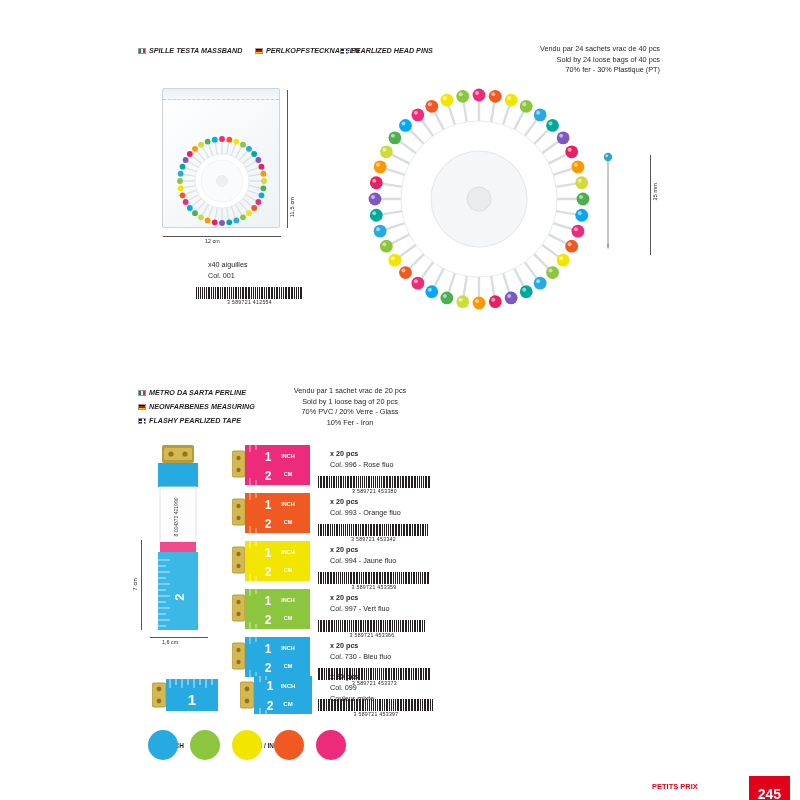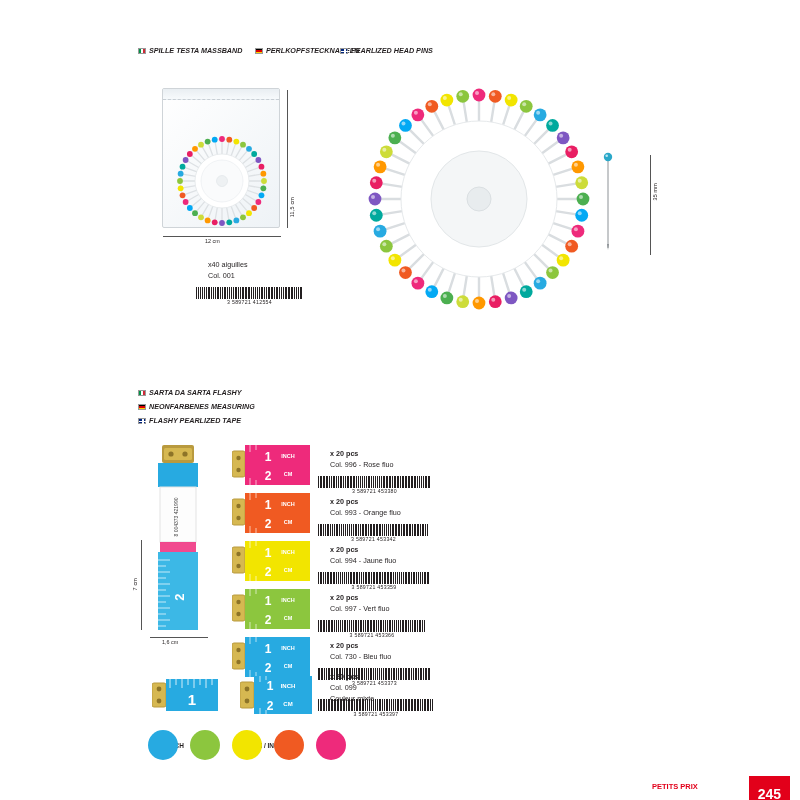--- a/index.html
+++ b/index.html
@@ -109,20 +109,25 @@
   </div>
   <div class="flag-row" style="left:255px; top:46px;">
     <span class="flag flag-de"></span>
     <span>PERLKOPFSTECKNADELN</span>
   </div>
   <div class="flag-row" style="left:340px; top:46px;">
     <span class="flag flag-uk"></span>
     <span>PEARLIZED HEAD PINS</span>
   </div>
 
+  <div class="pack-info" style="left:450px; top:44px; width:210px;">
+    <div>Vendu par 24 sachets vrac de 40 pcs</div>
+    <div>Sold by 24 loose bags of 40 pcs</div>
+    <div>70% fer - 30% Plastique (PT)</div>
+  </div>
 
   <div class="pkg" style="left:162px; top:88px; width:118px; height:140px;">
     <svg width="118" height="140" viewBox="0 0 118 140" style="position:absolute;left:0;top:0;">
       <g>
         <circle cx="59" cy="92" r="42" fill="none" stroke="#d8dde1" stroke-width="0.6"></circle>
 
         <g id="smallwheel">
             <line x1="59" y1="70" x2="59" y2="52" stroke="#dde1e4" stroke-width="1.3" stroke-linecap="round"></line>
             <line x1="62.82025990867247" y1="70.33422943373142" x2="65.94592710667722" y2="52.60768987951168" stroke="#dde1e4" stroke-width="1.3" stroke-linecap="round"></line>
             <line x1="66.52444315316471" y1="71.32676234271001" x2="72.68080573302676" y2="54.412295168563666" stroke="#dde1e4" stroke-width="1.3" stroke-linecap="round"></line>
@@ -402,31 +407,37 @@
   </div>
   <div class="line-v" style="left:650px; top:155px; height:100px;"></div>
   <div class="dim-v" style="left:652px; top:183px;">35 mm</div>
 </div>
 
 <div class="section" id="sec2">
 
 
   <div class="flag-row" style="left:138px; top:38px;">
     <span class="flag flag-it"></span>
-    <span>SARTA DA SARTA FLASHY</span>
+    <span>METRO DA SARTA PERLINE</span>
   </div>
   <div class="flag-row" style="left:138px; top:52px;">
     <span class="flag flag-de"></span>
     <span>NEONFARBENES MEASURING</span>
   </div>
   <div class="flag-row" style="left:138px; top:66px;">
     <span class="flag flag-uk"></span>
     <span>FLASHY PEARLIZED TAPE</span>
   </div>
 
+  <div class="pack-info-c" style="left:250px; top:36px; width:200px;">
+    <div>Vendu par 1 sachet vrac de 20 pcs</div>
+    <div>Sold by 1 loose bag of 20 pcs</div>
+    <div>70% PVC / 20% Verre - Glass</div>
+    <div>10% Fer - Iron</div>
+  </div>
 
   <div style="position:absolute; left:148px; top:95px; width:62px; height:190px;">
     <svg width="62" height="190" viewBox="0 0 62 190">
 
       <rect x="14" y="0" width="32" height="18" rx="2" fill="#b99a3e"></rect>
       <rect x="16" y="3" width="28" height="12" rx="1.5" fill="#d6b851"></rect>
       <circle cx="23" cy="9" r="2.6" fill="#8d7428"></circle>
       <circle cx="37" cy="9" r="2.6" fill="#8d7428"></circle>
 
       <rect x="10" y="18" width="40" height="24" fill="#27aae1"></rect>

